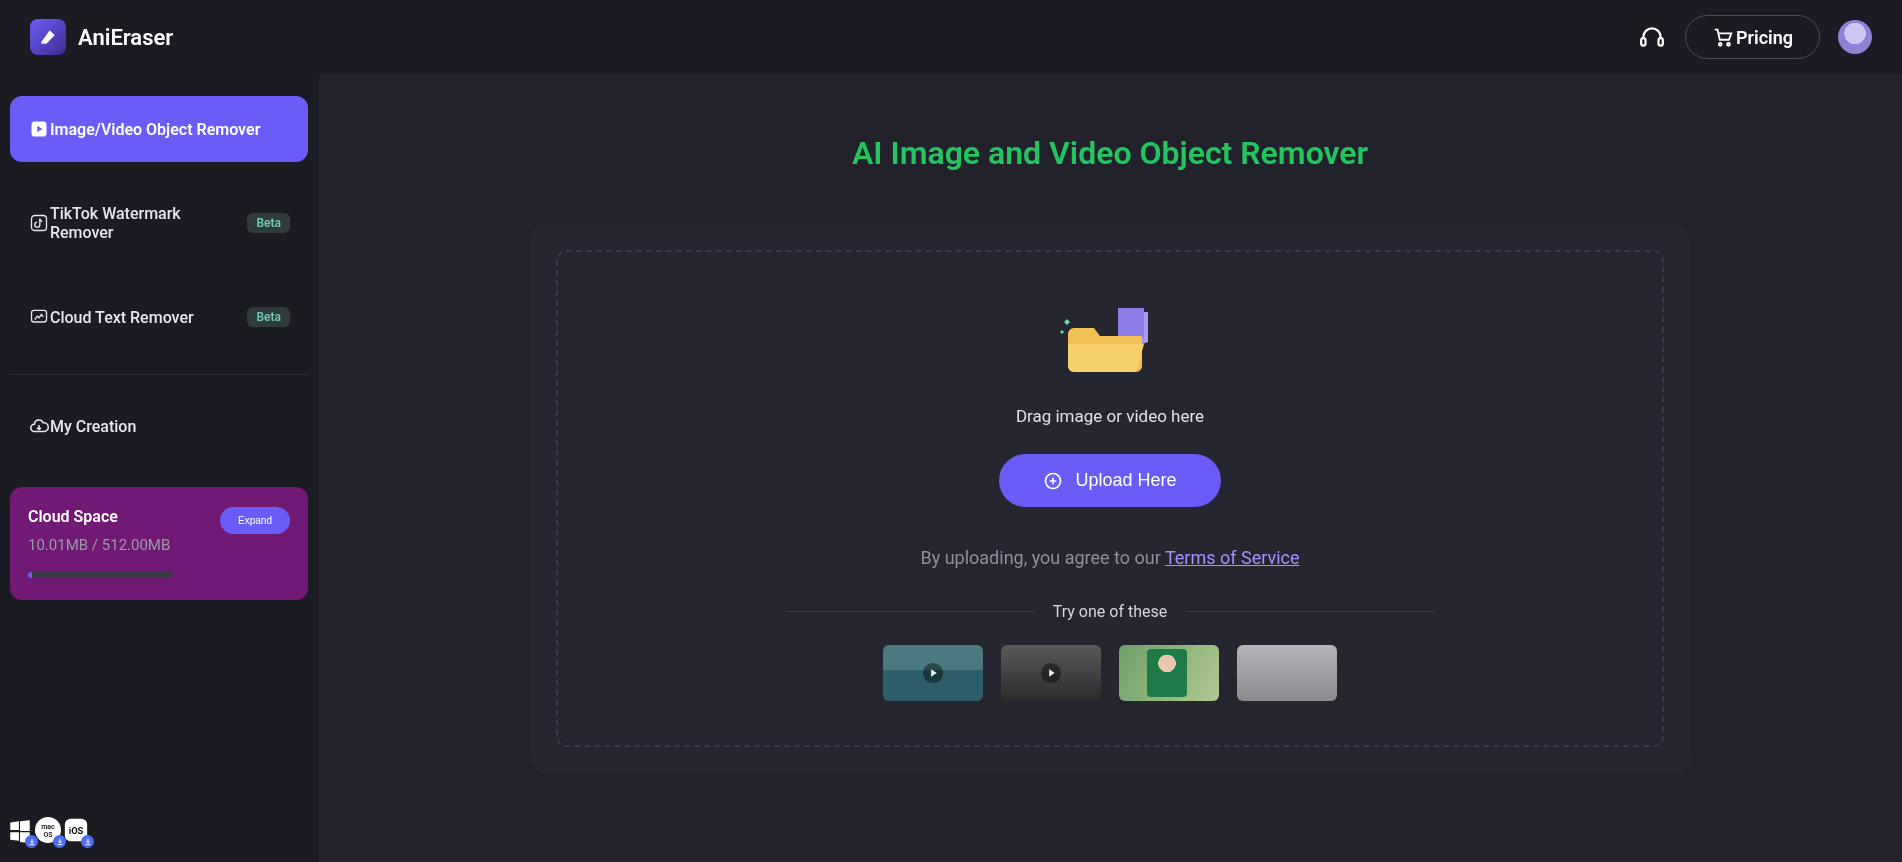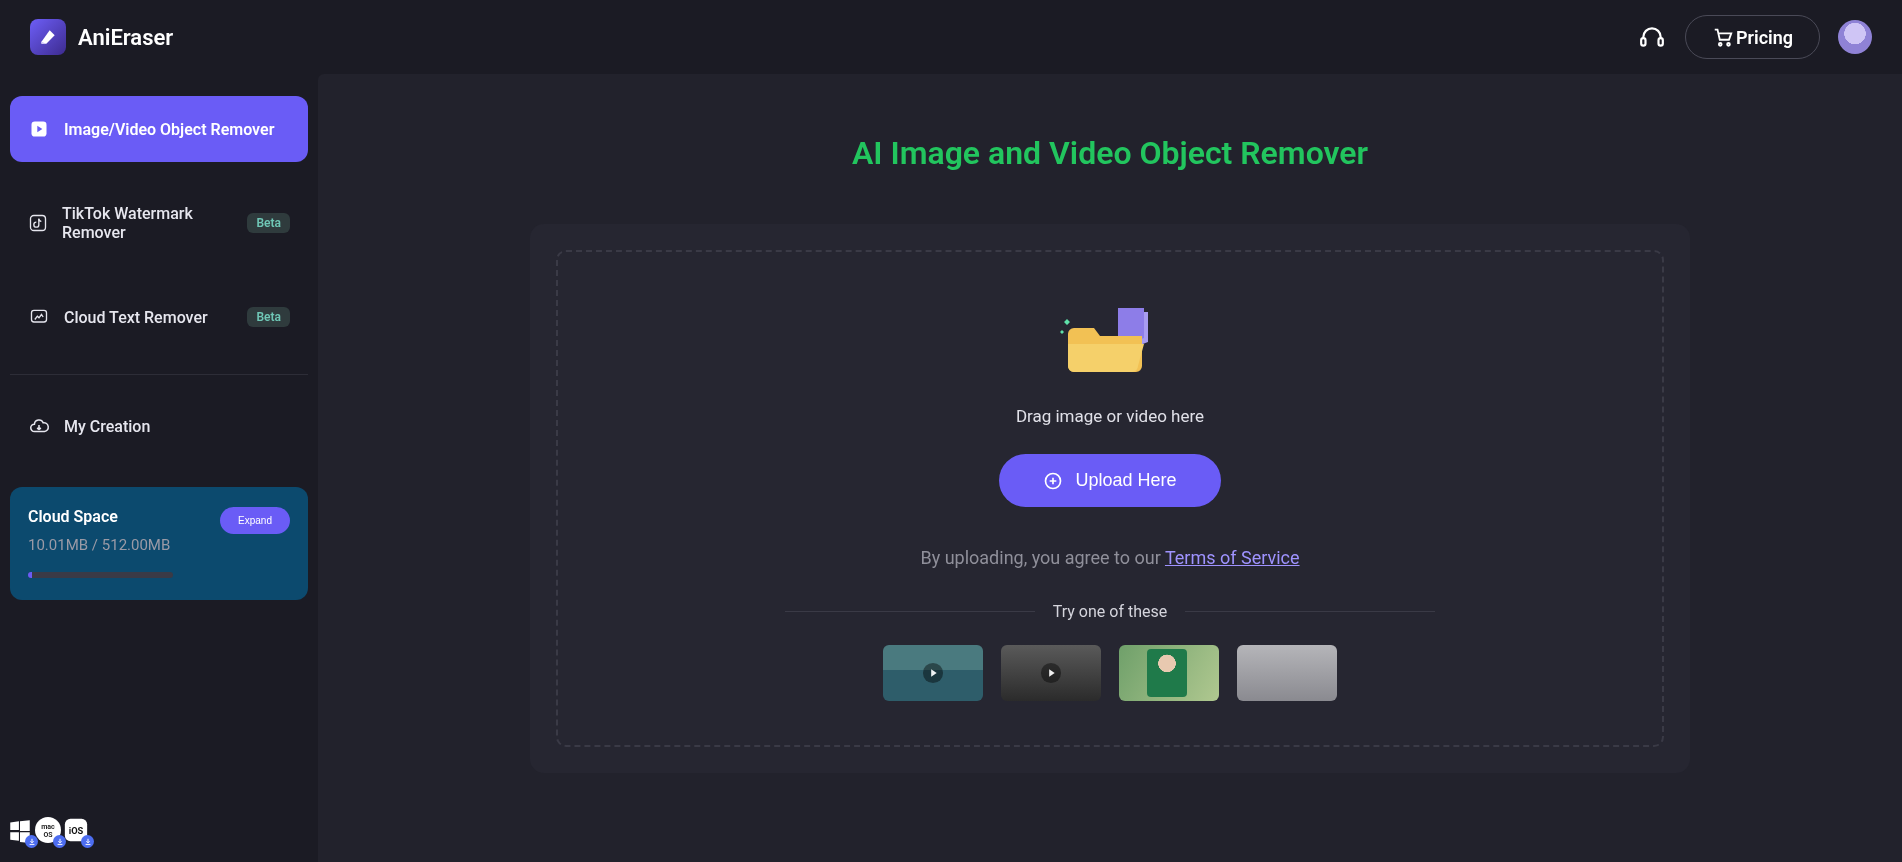--- a/index.html
+++ b/index.html
@@ -41,35 +41,35 @@
 }
 .layout { display:flex; height: calc(100% - 74px); }
 .sidebar {
   width: 318px;
   padding: 22px 10px 16px 10px;
   display:flex; flex-direction:column;
   background:#1b1b24;
   position:relative;
 }
 .nav-item {
-  display:flex; align-items:center; gap:14px;
+  display:flex; align-items:center; 
   padding: 22px 18px; border-radius:12px;
   font-size:16px; font-weight:500; color:#e6e6ee;
   cursor:pointer; position:relative;
   margin-bottom: 20px;
 }
 .nav-item.active { background:#6a5cf6; color:#fff; font-weight:600; }
 .nav-item .nav-icon { width:22px;height:22px; display:flex;align-items:center;justify-content:center; }
 .beta {
   margin-left:auto; font-size:12px; font-weight:600;
   background:#2f3b3d; color:#6fc7b6; padding:3px 9px; border-radius:6px;
 }
 .divider { height:1px; background:#2d2d37; margin: 4px 0 18px; }
 .cloud-card {
-  background:#0c4a6e; border-radius:12px; padding:20px 18px 22px;
+  background:#701a75; border-radius:12px; padding:20px 18px 22px;
 }
 .cloud-header { display:flex; justify-content:space-between; align-items:flex-start; }
 .cloud-title { font-size:16px; font-weight:600; color:#fff; margin-bottom:10px; }
 .cloud-usage { font-size:15px; color:#9a9aa6; }
 .expand-btn {
   background:#6a5cf6; color:#fff; border:none; border-radius:18px;
   padding:8px 18px; font-size:10px; font-weight:400; cursor:pointer;
 }
 .cloud-bar { height:6px; background:#3a3a46; border-radius:3px; margin-top:18px; width:145px; overflow:hidden; }
 .cloud-bar-fill { height:100%; background:#6a5cf6; width:3%; }

